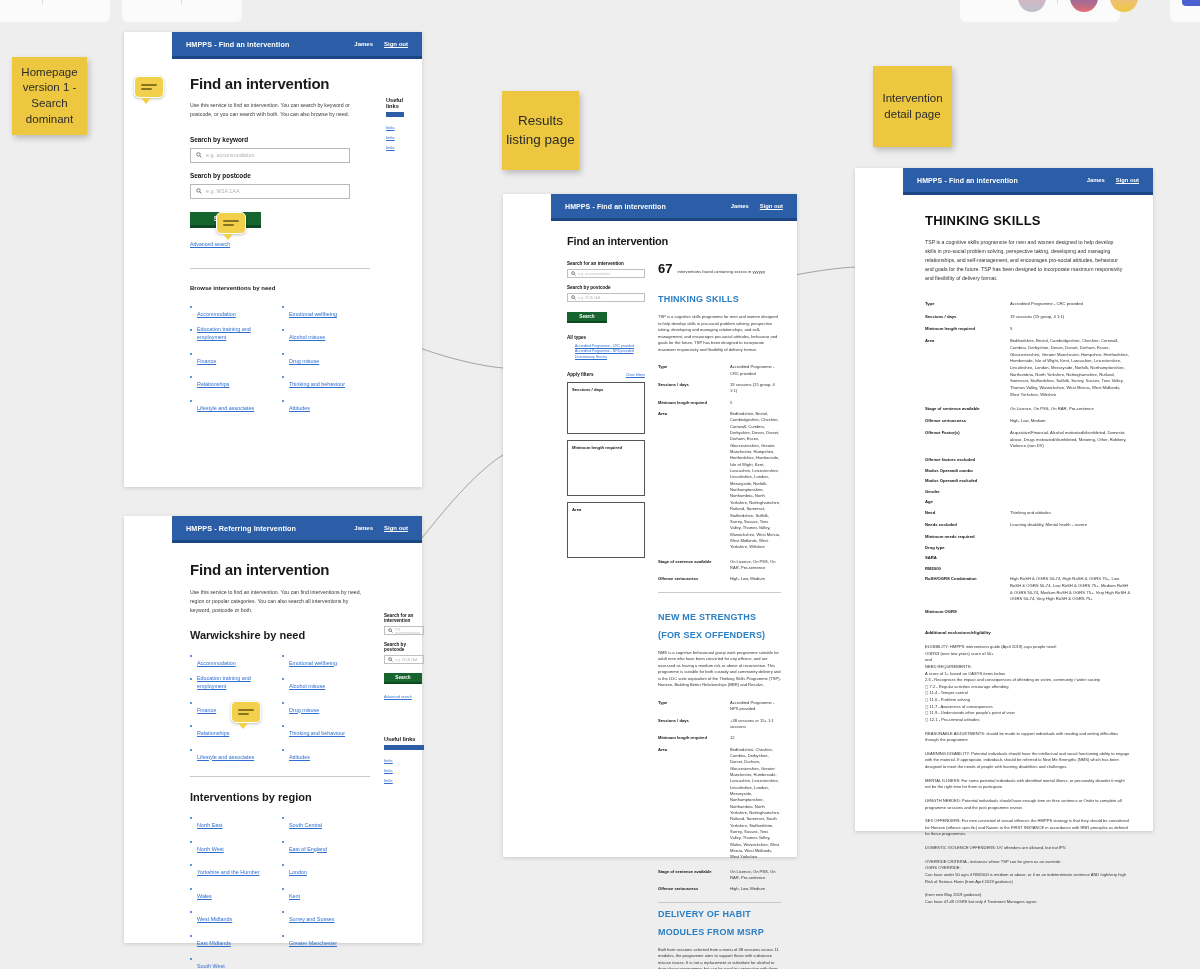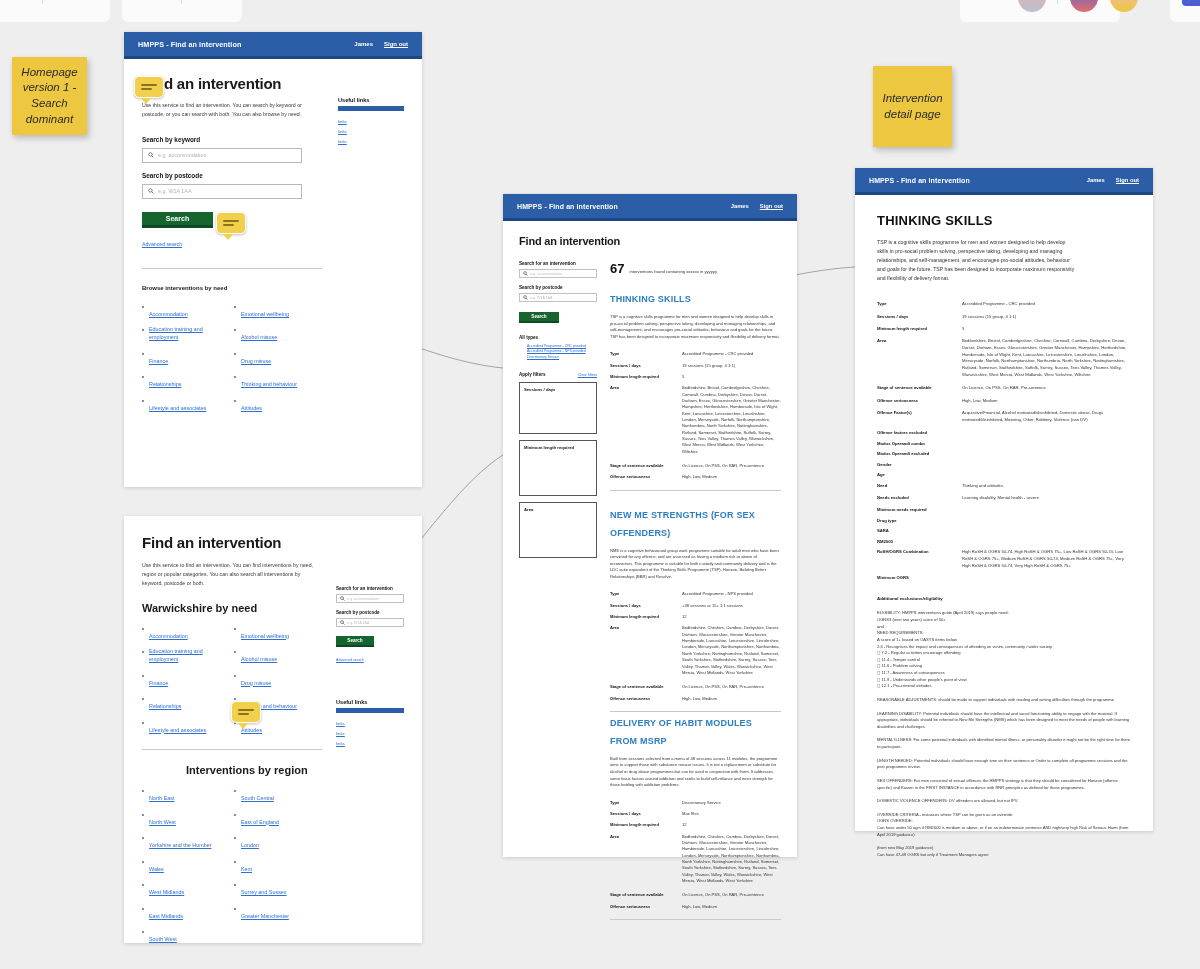--- a/index.html
+++ b/index.html
@@ -20,28 +20,28 @@
   
   .sticky {
     position: absolute;
     background: #edc73f;
     box-shadow: 2px 3px 6px rgba(0,0,0,.22);
     display: flex; align-items: center; justify-content: flex-start;
     text-align: center;
     color: #2b2b2b;
     font-size: 11.5px; line-height: 1.35;
     padding: 4px;
-    font-style: italic;
   }
 
   
   .frame {
     position: absolute;
     background: #ffffff;
     box-shadow: 0 1px 4px rgba(0,0,0,.16);
+    padding-left: 48px;
   }
   .gov-header {
     background: #2b5ea7;
     border-bottom: 3px solid #1d4782;
     display: flex; align-items: center; justify-content: space-between;
     padding: 0 14px;
     height: 27px;
   }
   .gov-header .brand { color:#fff; font-weight: bold; letter-spacing:.1px; }
   .gov-header .right { display:flex; gap: 11px; align-items:center; }
@@ -152,20 +152,23 @@
   <div class="tool-rect" style="left:1182px; top:-12px; width:22px; height:18px; background:#4a5fd0; border-color:#4a5fd0; border-radius:4px;"></div>
 
   <svg class="connectors" viewBox="0 0 1200 969">
     <path d="M232,248 C300,300 420,360 503,368" fill="none" stroke="#9a9a9a" stroke-width="0.9"></path>
     <path d="M246,726 C330,690 430,500 503,455" fill="none" stroke="#9a9a9a" stroke-width="0.9"></path>
     <path d="M660,305 C730,290 800,270 855,267" fill="none" stroke="#9a9a9a" stroke-width="0.9"></path>
   </svg>
 
   <div class="sticky" style="left:12px; top:57px; width:75px; height:78px;">
     <span>Homepage version 1 - Search dominant</span>
+  </div>
+  <div class="sticky" style="left:502px; top:91px; width:77px; height:79px; font-size:13.5px;">
+    <span>Results listing page</span>
   </div>
   <div class="sticky" style="left:873px; top:66px; width:79px; height:81px;">
     <span>Intervention detail page</span>
   </div>
 
   <div class="frame" style="left:124px; top:32px; width:298px; height:455px;">
     <div class="gov-header">
       <span class="brand" style="font-size:7.2px;">HMPPS - Find an intervention</span>
       <span class="right">
         <span class="user" style="font-size:6px;">James</span>
@@ -245,20 +248,27 @@
   </div>
   <div class="pin" style="left:216px; top:212px;">
     <div class="bubble">
         <i></i>
         <i></i>
       </div>
       <div class="tail"></div>
   </div>
 
   <div class="frame" style="left:124px; top:516px; width:298px; height:427px;">
+    <div class="gov-header">
+      <span class="brand" style="font-size:7.2px;">HMPPS - Referring Intervention</span>
+      <span class="right">
+        <span class="user" style="font-size:6px;">James</span>
+        <a class="signout" style="font-size:6px;" href="#">Sign out</a>
+      </span>
+    </div>
 
     <div class="page-body" style="display:flex; gap:14px; padding-top:18px;">
       <div style="width:182px;">
         <h1 class="pg-title">Find an intervention</h1>
         <p class="intro" style="margin-top:10px; width:172px;">Use this service to find an intervention. You can find interventions by need, region or popular categories. You can also search all interventions by keyword, postcode or both.</p>
 
         <h2 class="sec-title" style="margin-top:14px;">Warwickshire by need</h2>
         <div style="display:flex; margin-top:10px;">
           <ul class="bullet-list" style="width:92px;">
             <li><a href="#">Accommodation</a></li>
@@ -271,21 +281,21 @@
             <li><a href="#">Emotional wellbeing</a></li>
             <li><a href="#">Alcohol misuse</a></li>
             <li><a href="#">Drug misuse</a></li>
             <li><a href="#">Thinking and behaviour</a></li>
             <li><a href="#">Attitudes</a></li>
           </ul>
         </div>
 
         <div class="hr" style="margin-top:8px; width:180px;"></div>
 
-        <h2 class="sec-title" style="margin-top:14px;margin-left:44px;">Interventions by region</h2>
+        <h2 class="sec-title" style="margin-top:14px;">Interventions by region</h2>
         <div style="display:flex; margin-top:10px;">
           <ul class="bullet-list" style="width:92px;">
             <li><a href="#">North East</a></li>
             <li><a href="#">North West</a></li>
             <li><a href="#">Yorkshire and the Humber</a></li>
             <li><a href="#">Wales</a></li>
             <li><a href="#">West Midlands</a></li>
             <li><a href="#">East Midlands</a></li>
             <li><a href="#">South West</a></li>
           </ul>

